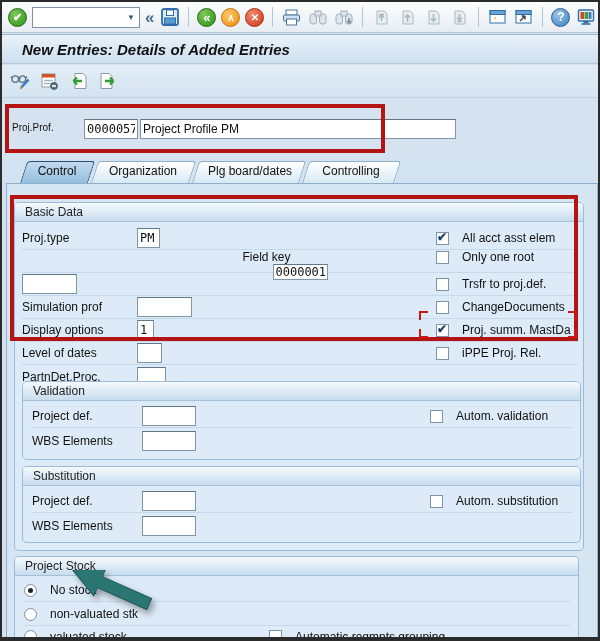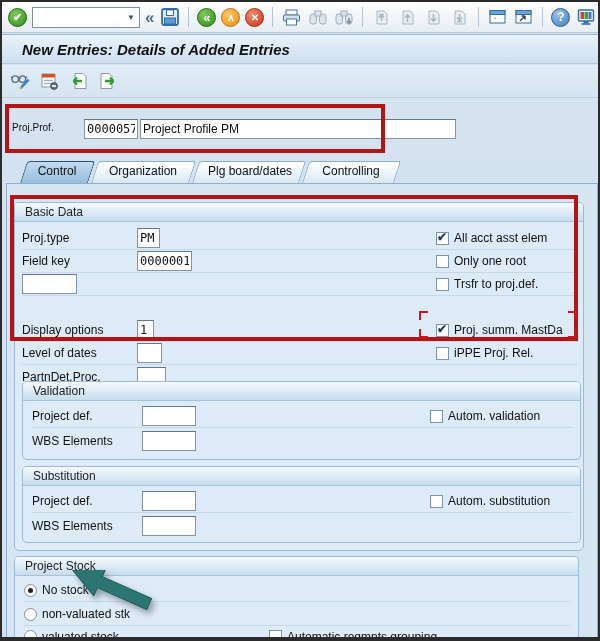--- a/index.html
+++ b/index.html
@@ -59,21 +59,21 @@
   
   .panel{ position:absolute; left:4px; top:181px; width:592px; height:456px;
     background:#d6e5f2; border:1px solid #8fb0cd; border-bottom:none;}
   .gbox{ position:absolute; background:#dcebf7; border:1px solid #9bbcd9; border-radius:5px; }
   .ghead{ height:19px; background:linear-gradient(#f5fafd,#c7dcee); border-bottom:1px solid #a5c2db;
     border-radius:4px 4px 0 0; display:flex; align-items:center; padding-left:10px;
     font-size:12px; color:#222;}
   .grow{ position:absolute; left:7px; width:556px; height:23px; display:flex; align-items:center;
     border-bottom:1px solid #c6d9ea; }
   .grow .lbl{ font-size:12px; color:#111; width:115px; flex:0 0 auto;}
-  .cbwrap{ position:absolute; display:flex; align-items:center; gap:5px; cursor:pointer;}
+  .cbwrap{ position:absolute; display:flex; align-items:center; gap:13px; cursor:pointer;}
   .cb{ width:13px; height:13px; background:#fff; border:1px solid #7d93a8; position:relative; flex:0 0 auto;}
   .cb.on::after{ content:'✔'; position:absolute; left:0px; top:-3px; font-size:12px; color:#1c3f61; font-weight:bold;}
   .cblbl{ font-size:12px; color:#111; white-space:nowrap;}
   .rb{ width:13px; height:13px; border-radius:50%; background:#fff; border:1px solid #7d93a8; position:relative; flex:0 0 auto;}
   .rb.on::after{ content:''; position:absolute; left:3px; top:3px; width:5px; height:5px; border-radius:50%; background:#222;}
   
   .redbox{ position:absolute; border:4px solid #b51414; pointer-events:none; z-index:6;}
   .bracket{ position:absolute; pointer-events:none; z-index:7;}
   .bk{ position:absolute; width:9px; height:9px; border:2px solid #cb1717;}
   .bk.tl{ left:0; top:0; border-right:none; border-bottom:none;}
@@ -255,37 +255,45 @@
 
       <div class="grow" style="top:24px;">
         <span class="lbl">Proj.type</span>
         <input class="fld mono" style="width: 23px;" value="PM">
         <span class="cbwrap" style="left:414px;">
           <span class="cb on"></span>
           <span class="cblbl">All acct asst elem</span>
         </span>
       </div>
 
-      <div class="grow" style="top:47px;">
+      <div class="grow" style="top:47px;flex-direction:column;">
         <span class="lbl">Field key</span>
         <input class="fld mono" style="width: 55px;" value="0000001">
         <span class="cbwrap" style="left:414px;">
           <span class="cb"></span>
           <span class="cblbl">Only one root</span>
         </span>
       </div>
 
       <div class="grow" style="top:70px;">
         <input class="fld mono" style="width: 55px;" value="">
         <span class="cbwrap" style="left:414px;">
           <span class="cb"></span>
           <span class="cblbl">Trsfr to proj.def.</span>
         </span>
       </div>
 
+      <div class="grow" style="top:93px;">
+        <span class="lbl">Simulation prof</span>
+        <input class="fld mono" style="width: 55px;" value="">
+        <span class="cbwrap" style="left:414px;">
+          <span class="cb"></span>
+          <span class="cblbl">ChangeDocuments</span>
+        </span>
+      </div>
 
       <div class="grow" style="top:116px;">
         <span class="lbl">Display options</span>
         <input class="fld mono" style="width: 17px;" value="1">
         <span class="cbwrap" style="left:414px;">
           <span class="cb on"></span>
           <span class="cblbl">Proj. summ. MastDa</span>
         </span>
       </div>
 

